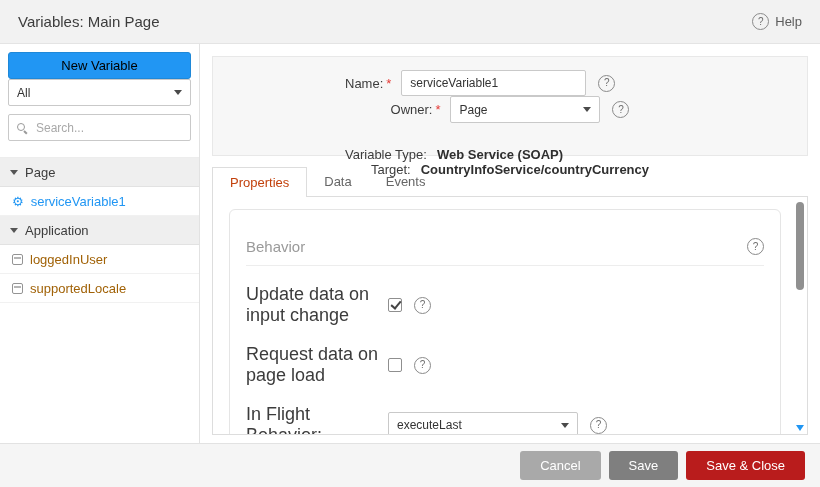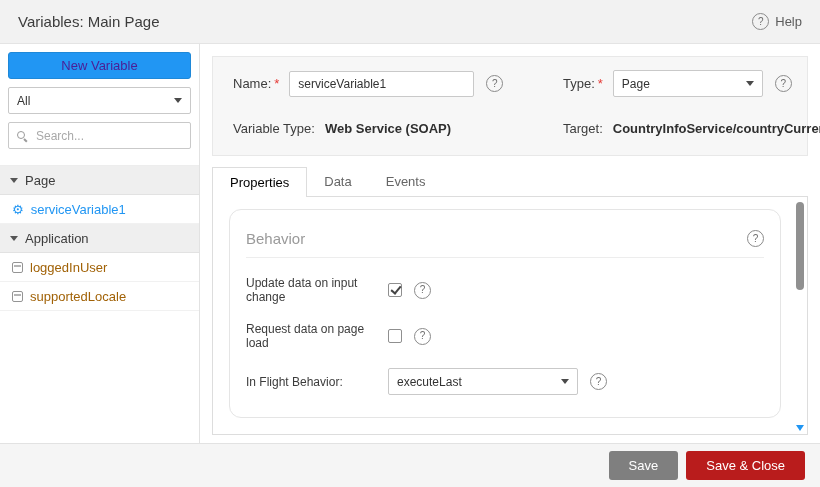--- a/index.html
+++ b/index.html
@@ -9,21 +9,21 @@
   
   .header{position:absolute;top:0;left:0;right:0;height:44px;background:#f2f2f2;border-bottom:1px solid #e4e4e4;display:flex;align-items:center;justify-content:space-between;padding:0 18px;box-sizing:border-box;z-index:3;gap:24px;}
   .title{font-size:15px;color:#3c3c3c;}
   .help{display:flex;align-items:center;gap:6px;cursor:pointer;}
   .help-text{font-size:13px;color:#5c5c5c;}
   .q-icon{display:inline-flex;align-items:center;justify-content:center;width:15px;height:15px;border:1px solid #8a8a8a;border-radius:50%;font-size:10px;color:#6e6e6e;background:transparent;flex:none;line-height:1;}
 
   
   .sidebar{position:absolute;top:44px;left:0;bottom:44px;width:200px;background:#fff;border-right:1px solid #e2e2e2;box-sizing:border-box;z-index:2;}
   .sidebar-pad{padding:8px;}
-  .btn-primary{display:block;width:100%;height:27px;background:#2196f3;color:#4c1d95;border:1px solid #1e88d8;border-radius:3px;font-size:13px;font-family:inherit;cursor:pointer;margin-bottom:8px;}
+  .btn-primary{display:block;width:100%;height:27px;background:#2196f3;color:#000000;border:1px solid #1e88d8;border-radius:3px;font-size:13px;font-family:inherit;cursor:pointer;}
   .select{height:27px;background:#fff;border:1px solid #c9c9c9;border-radius:2px;display:flex;align-items:center;justify-content:space-between;padding:0 8px;font-size:12px;color:#333;cursor:pointer;box-sizing:border-box;}
   .filter{margin-bottom:8px;}
   .caret{width:0;height:0;border-left:4px solid transparent;border-right:4px solid transparent;border-top:5px solid #4a4a4a;margin-left:8px;}
   .search{height:27px;border:1px solid #c9c9c9;border-radius:2px;display:flex;align-items:center;padding:0 7px;gap:6px;box-sizing:border-box;background:#fff;}
   .search-icon{position:relative;width:12px;height:12px;flex:none;}
   .search-icon::before{content:"";position:absolute;left:1px;top:1px;width:6px;height:6px;border:1px solid #9a9a9a;border-radius:50%;}
   .search-icon::after{content:"";position:absolute;left:8px;top:8px;width:4px;height:2px;background:#9a9a9a;transform:rotate(45deg);transform-origin:left center;}
   .search-input{border:none;outline:none;flex:1;font-size:12px;font-family:inherit;color:#333;min-width:0;background:transparent;}
   .search-input::placeholder{color:#a9a9a9;}
   .tree{margin-top:8px;border-top:1px solid #ededed;}
@@ -31,44 +31,44 @@
   .tri{width:0;height:0;border-left:4px solid transparent;border-right:4px solid transparent;border-top:5px solid #555;flex:none;}
   .tree-item{height:28px;display:flex;align-items:center;gap:7px;padding:0 10px 0 12px;font-size:13px;color:#a16207;border-bottom:1px solid #f1f1f1;cursor:pointer;background:#fff;}
   .tree-item.selected{color:#2196f3;}
   .gear{font-size:13px;color:#2196f3;line-height:1;flex:none;}
   .var-icon{width:11px;height:11px;border:1px solid #949494;border-radius:2px;position:relative;flex:none;box-sizing:border-box;}
   .var-icon::after{content:"";position:absolute;left:1px;top:2px;right:1px;height:2px;background:#b5b5b5;}
 
   
   .main{position:absolute;top:44px;left:200px;right:0;bottom:44px;background:#fff;}
   .form-panel{position:absolute;top:12px;left:12px;right:12px;height:100px;background:#f7f7f7;border:1px solid #e8e8e8;box-sizing:border-box;padding:13px 20px;}
-  .form-row{display:flex;align-items:center;}
+  .form-row{display:flex;align-items:center;flex-direction:column;}
   .form-row .left{display:flex;align-items:center;width:330px;flex:none;}
   .form-row .right{display:flex;align-items:center;}
   .lbl{font-size:13px;color:#3c3c3c;margin-right:10px;white-space:nowrap;}
   .req{color:#e53935;font-style:normal;margin-left:3px;}
   .text-input{width:185px;height:26px;border:1px solid #c9c9c9;border-radius:2px;padding:0 8px;font-size:12px;font-family:inherit;color:#333;box-sizing:border-box;background:#fff;margin-right:12px;}
   .owner-select{width:150px;margin-right:12px;}
   .row2{margin-top:24px;}
   .lbl2{font-size:13px;color:#3c3c3c;margin-right:10px;white-space:nowrap;}
   .val{font-size:13px;color:#2f2f2f;font-weight:bold;white-space:nowrap;}
 
   
   .tabs{position:absolute;top:123px;left:12px;right:12px;height:30px;display:flex;z-index:2;}
   .tab{height:30px;line-height:30px;padding:0 17px;font-size:13px;color:#666;cursor:pointer;box-sizing:border-box;}
-  .tab.active{background:#fff;border:1px solid #ddd;border-bottom:none;color:#000000;}
+  .tab.active{background:#fff;border:1px solid #ddd;border-bottom:none;color:#c2410c;}
 
   
   .props-panel{position:absolute;top:152px;left:12px;right:12px;bottom:8px;background:#fff;border:1px solid #ddd;box-sizing:border-box;padding:12px 26px 0 16px;overflow:hidden;z-index:1;}
-  .group-box{border:1px solid #e5e5e5;border-radius:12px;padding:20px 16px 4px;margin-bottom:16px;background:#fff;}
+  .group-box{border:1px solid #e5e5e5;border-radius:6px;padding:28px 16px 4px;margin-bottom:16px;background:#fff;}
   .group-box.spinner-box{height:70px;box-sizing:border-box;}
   .group-head{display:flex;align-items:center;justify-content:space-between;border-bottom:1px solid #ededed;padding-bottom:10px;}
   .group-title{font-size:15px;color:#9a9a9a;}
   .prop-row{display:flex;align-items:center;margin:18px 0;}
-  .prop-label{font-size:12px;color:#3c3c3c;width:142px;flex:none;}
+  .prop-label{font-size:18px;color:#3c3c3c;width:142px;flex:none;}
   .checkbox{width:14px;height:14px;border:1px solid #8f8f8f;border-radius:2px;background:#fff;position:relative;cursor:pointer;flex:none;box-sizing:border-box;}
   .checkbox.checked::after{content:"";position:absolute;left:4px;top:0px;width:4px;height:8px;border:solid #444;border-width:0 2px 2px 0;transform:rotate(40deg);}
   .prop-row .q-icon{margin-left:12px;cursor:pointer;}
   .inflight-select{width:190px;}
 
   
   .scrollbar{position:absolute;top:3px;right:3px;bottom:3px;width:8px;}
   .thumb{position:absolute;top:2px;left:0;width:8px;height:88px;background:#909090;border-radius:4px;cursor:pointer;}
   .scroll-arrow{position:absolute;bottom:0;left:0;width:0;height:0;border-left:4px solid transparent;border-right:4px solid transparent;border-top:6px solid #2196f3;cursor:pointer;}
 
@@ -131,21 +131,21 @@
   <main class="main">
 
     <section class="form-panel">
       <div class="form-row">
         <div class="left">
           <label class="lbl"><span>Name:</span><em class="req">*</em></label>
           <input class="text-input" value="serviceVariable1" style="">
           <span class="q-icon">?</span>
         </div>
         <div class="right">
-          <label class="lbl"><span>Type:</span><em class="req">*</em></label>
+          <label class="lbl"><span>Owner:</span><em class="req">*</em></label>
           <div class="select owner-select">
             <span>Page</span>
             <span class="caret"></span>
           </div>
           <span class="q-icon">?</span>
         </div>
       </div>
       <div class="form-row row2">
         <div class="left">
           <span class="lbl2">Variable Type:</span>
@@ -198,17 +198,18 @@
       <div class="scrollbar">
         <div class="thumb"></div>
         <div class="scroll-arrow"></div>
       </div>
 
     </section>
 
   </main>
 
   <footer class="footer">
+    <button class="btn btn-cancel">Cancel</button>
     <button class="btn btn-save">Save</button>
     <button class="btn btn-save-close">Save &amp; Close</button>
   </footer>
 
 </div>
 
 </body></html>

